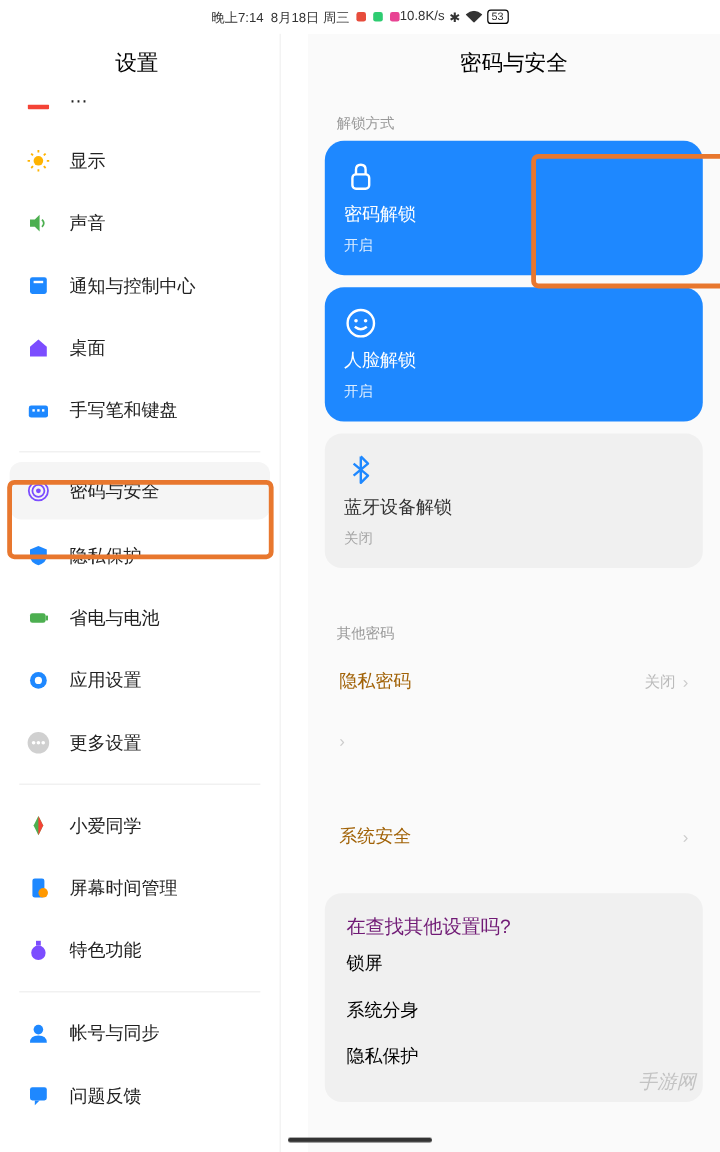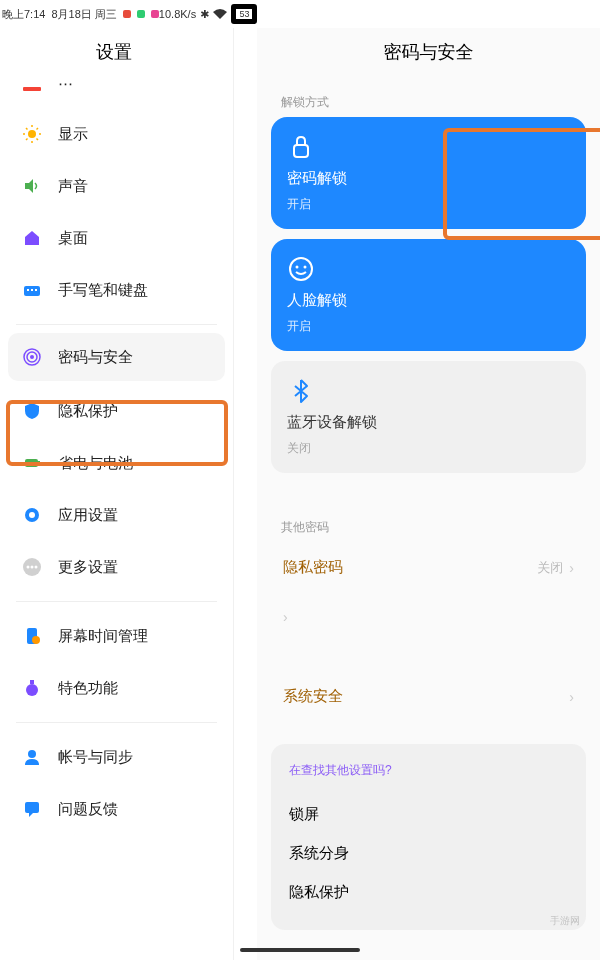--- a/index.html
+++ b/index.html
@@ -1,25 +1,25 @@
 <!DOCTYPE html>
 <html><head>
   <meta charset="utf-8">
   <style>
     * { margin: 0; padding: 0; box-sizing: border-box; font-family: -apple-system, "Helvetica Neue", sans-serif; }
     body { width: 600px; height: 960px; background: #fff; display: flex; flex-direction: column; overflow: hidden; }
     
-    .statusbar { height: 28px; display: flex; justify-content: flex-start; align-items: center; padding: 0 2px; font-size: 11px; color: #333; }
+    .statusbar { height: 28px; display: flex; justify-content: center; align-items: center; padding: 0 2px; font-size: 11px; color: #333; }
     .statusbar-left { display: flex; align-items: center; gap: 6px; }
     .statusbar-right { display: flex; align-items: center; gap: 4px; }
     .status-dot { width: 8px; height: 8px; border-radius: 2px; }
     .dot-red { background: #e74c3c; }
     .dot-green { background: #2ecc71; }
     .dot-pink { background: #e84393; }
-    .battery { border: 5px solid #000000; border-radius: 3px; padding: 0 3px; font-size: 9px; }
+    .battery { border: 1px solid #000000; border-radius: 3px; padding: 0 3px; font-size: 9px; }
     
     .main { flex: 1; display: flex; overflow: hidden; gap: 23px; }
     
     .sidebar { width: 234px; background: #fff; border-right: 1px solid #f0f0f0; overflow-y: auto; position: relative; }
     .sidebar-title { font-size: 18px; font-weight: 500; padding: 12px 0 16px 96px; }
     .sidebar-item { display: flex; align-items: center; padding: 16px 16px 16px 22px; gap: 16px; font-size: 15px; color: #222; cursor: pointer; }
     .sidebar-item.selected { background: #f5f5f5; border-radius: 10px; margin: 4px 8px; padding: 14px 8px 14px 14px; }
     .sidebar-icon { width: 20px; height: 20px; display: flex; align-items: center; justify-content: center; flex-shrink: 0; }
     .sidebar-divider { height: 1px; background: #eee; margin: 8px 16px; }
     .highlight-box { position: absolute; border: 4px solid #e8772e; border-radius: 6px; pointer-events: none; }
@@ -39,25 +39,25 @@
     .highlight-card { top: 100px; left: 186px; width: 174px; height: 112px; }
     
     .list-item { background: transparent; padding: 16px 12px; display: flex; justify-content: space-between; align-items: center; cursor: pointer; }
     .list-item-main { display: flex; flex-direction: column; gap: 4px; }
     .list-item-title { font-size: 15px; color: #a16207; }
     .list-item-sub { font-size: 11px; color: #999; }
     .list-item-right { display: flex; align-items: center; gap: 6px; color: #bbb; font-size: 13px; }
     .chevron { color: #ccc; font-size: 14px; }
     
     .suggest-box { background: #f0f0f0; border-radius: 14px; padding: 18px; margin-top: 10px; }
-    .suggest-title { font-size: 12px; color: #8b5cf6; margin-bottom: 16px; }
+    .suggest-title { font-size: 16px; color: #701a75; margin-bottom: 0; }
     .suggest-link { font-size: 15px; color: #000000; padding: 10px 0; cursor: pointer; }
     
     .home-indicator { position: absolute; bottom: 8px; left: 50%; transform: translateX(-50%); width: 120px; height: 4px; background: #333; border-radius: 2px; }
-    .watermark { position: absolute; bottom: 32px; right: 20px; font-size: 10px; color: rgba(150,150,150,0.5); pointer-events: none; }
+    .watermark { position: absolute; bottom: 48px; right: 20px; font-size: 16px; color: rgba(150,150,150,0.5); font-style: italic; pointer-events: none; }
     
     svg { display: block; }
     .spacer-sm { height: 12px; }
     .spacer-md { height: 30px; }
   </style>
 </head>
 <body>
 
 <div class="statusbar">
   <div class="statusbar-left">
@@ -114,20 +114,29 @@
     <div class="sidebar-item">
       <span class="sidebar-icon">
           <svg width="20" height="20" viewBox="0 0 20 20">
             <path d="M3 7 L7 7 L11 3 L11 17 L7 13 L3 13 Z" fill="#4caf50"></path>
             <path d="M13 7 Q16 10 13 13" stroke="#4caf50" stroke-width="1.5" fill="none"></path>
           </svg>
         </span>
       <span>声音</span>
     </div>
 
+    <div class="sidebar-item">
+      <span class="sidebar-icon">
+          <svg width="20" height="20" viewBox="0 0 20 20">
+            <rect x="3" y="3" width="14" height="14" rx="2" fill="#1e88ff"></rect>
+            <rect x="6" y="6" width="8" height="2" fill="#fff"></rect>
+          </svg>
+        </span>
+      <span>通知与控制中心</span>
+    </div>
 
     <div class="sidebar-item">
       <span class="sidebar-icon">
           <svg width="20" height="20" viewBox="0 0 20 20">
             <path d="M10 3 L17 9 L17 17 L3 17 L3 9 Z" fill="#7c4dff"></path>
           </svg>
         </span>
       <span>桌面</span>
     </div>
 
@@ -192,20 +201,29 @@
             <circle cx="6" cy="10" r="1.5" fill="#fff"></circle>
             <circle cx="10" cy="10" r="1.5" fill="#fff"></circle>
             <circle cx="14" cy="10" r="1.5" fill="#fff"></circle>
           </svg>
         </span>
       <span>更多设置</span>
     </div>
 
     <div class="sidebar-divider"></div>
 
+    <div class="sidebar-item">
+      <span class="sidebar-icon">
+          <svg width="20" height="20" viewBox="0 0 20 20">
+            <path d="M10 2 L14 10 L10 18 L6 10 Z" fill="#4caf50"></path>
+            <path d="M10 2 L14 10 L10 18" fill="#f44336"></path>
+          </svg>
+        </span>
+      <span>小爱同学</span>
+    </div>
 
     <div class="sidebar-item">
       <span class="sidebar-icon">
           <svg width="20" height="20" viewBox="0 0 20 20">
             <rect x="5" y="2" width="10" height="16" rx="2" fill="#1e88ff"></rect>
             <circle cx="14" cy="14" r="4" fill="#ff9800"></circle>
           </svg>
         </span>
       <span>屏幕时间管理</span>
     </div>

